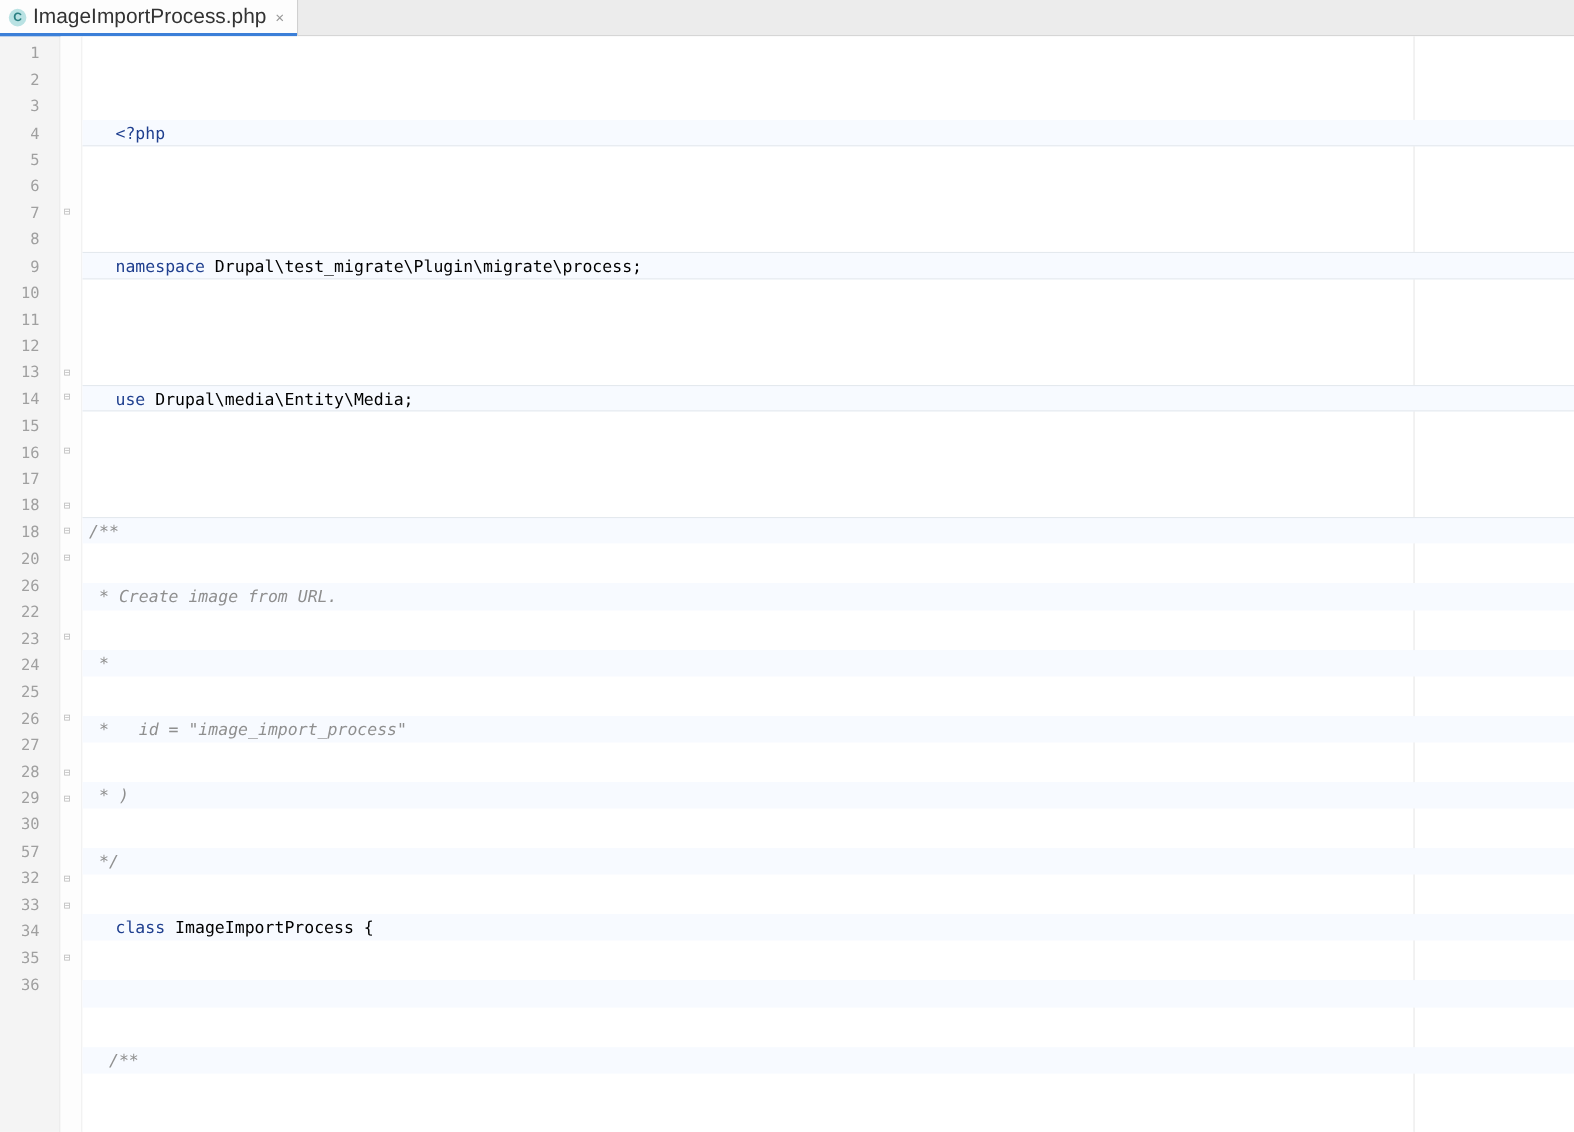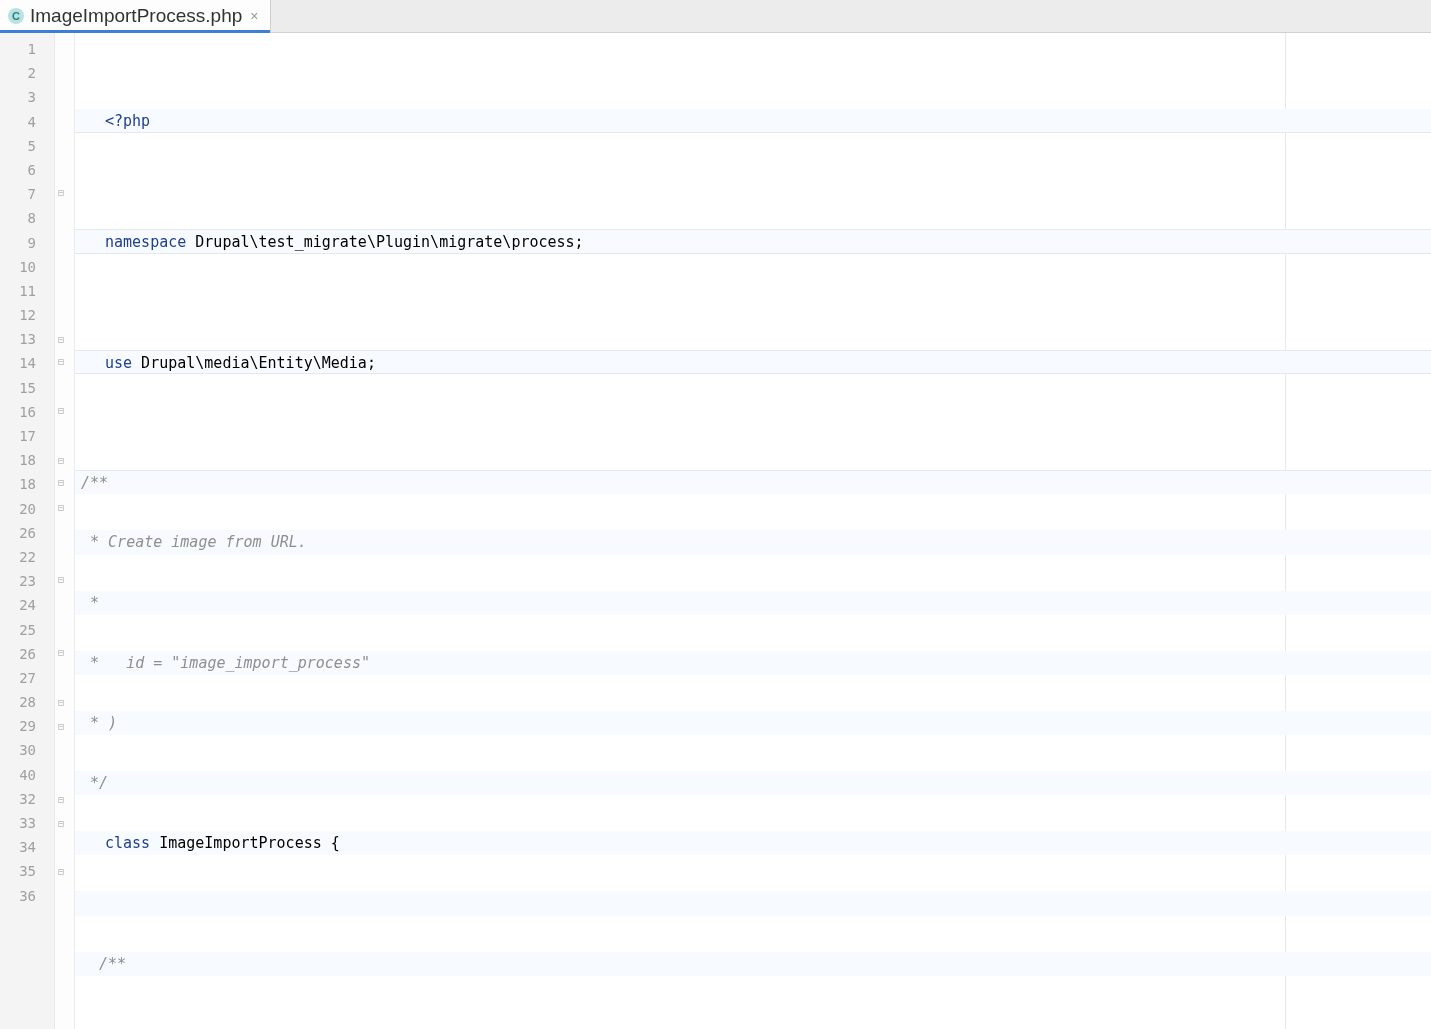--- a/index.html
+++ b/index.html
@@ -63,21 +63,21 @@
       <div class="ln">26</div>
       <div class="ln">22</div>
       <div class="ln">23</div>
       <div class="ln">24</div>
       <div class="ln">25</div>
       <div class="ln">26</div>
       <div class="ln">27</div>
       <div class="ln">28</div>
       <div class="ln">29</div>
       <div class="ln">30</div>
-      <div class="ln">40</div>
+      <div class="ln">57</div>
       <div class="ln">32</div>
       <div class="ln">33</div>
       <div class="ln">34</div>
       <div class="ln">35</div>
       <div class="ln">36</div>
     </div>
   <div class="foldcol" id="foldcol">
       <div class="fr"></div>
       <div class="fr"></div>
       <div class="fr"></div>

